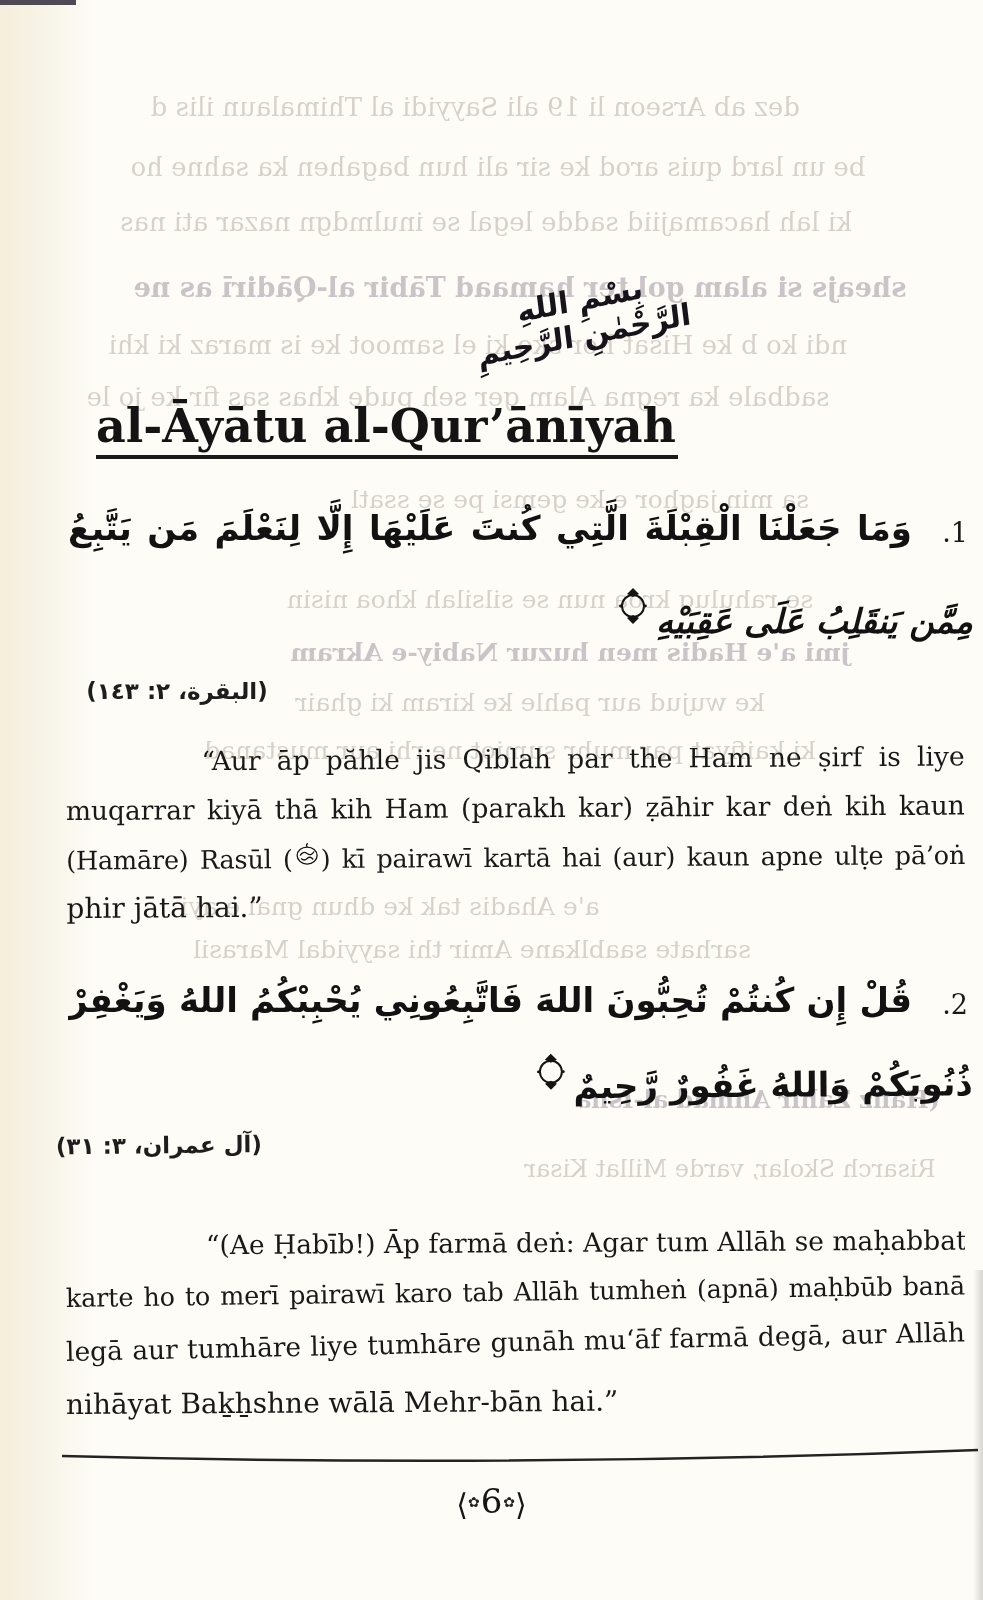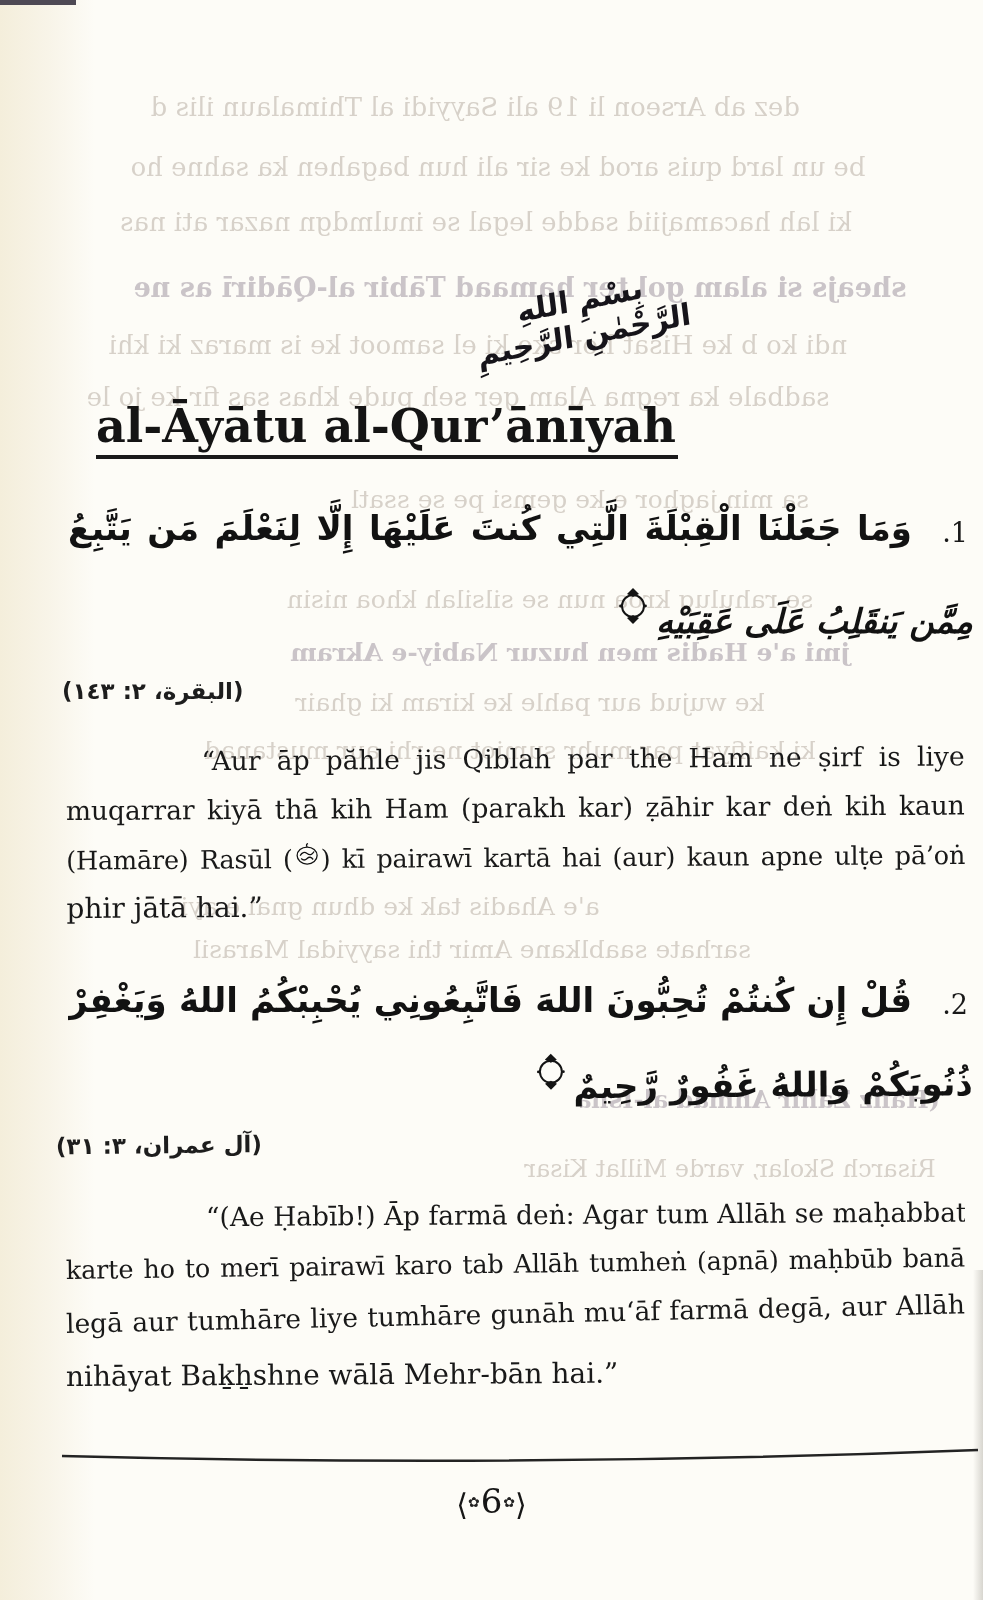--- a/index.html
+++ b/index.html
@@ -81,27 +81,27 @@
   .v-cont2{top:1046px;transform:rotate(-.4deg);}
   .medallion{display:inline-block;vertical-align:middle;margin:0 6px 10px 0;}
 
   .v-ref{
     position:absolute;
     direction:rtl;
     font-family:"DejaVu Sans",sans-serif;
     font-size:23px;font-weight:700;color:#1d1d1d;
     text-align:left;
   }
-  .v-ref1{top:678px;left:62px;width:230px;}
+  .v-ref1{top:678px;left:62px;width:230px;text-align:center;}
   .v-ref2{top:1132px;left:56px;width:240px;transform:rotate(-.6deg);}
 
   
   .para{position:absolute;left:66px;width:899px;}
   .para1{top:738px;}
-  .para2{top:1192px;}
+  .para2{top:1220px;}
   .p-line{
     font-family:"DejaVu Serif",serif;
     font-size:28px;color:#191919;
     height:49px;line-height:47px;
     text-align:justify;text-align-last:justify;
     overflow:hidden;white-space:nowrap;
   }
   .para2 .p-line{height:53px;line-height:51px;}
   .p-first{padding-left:136px;}
   .p-last{text-align:left;text-align-last:left;}

